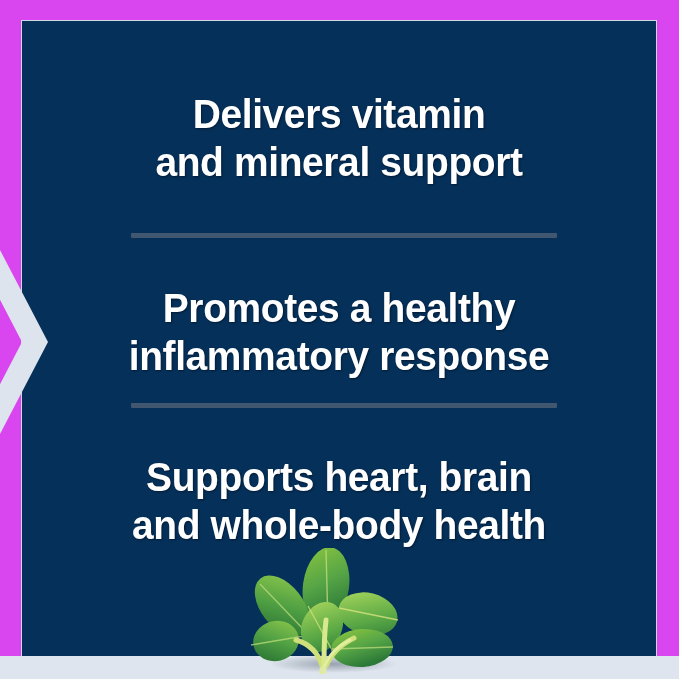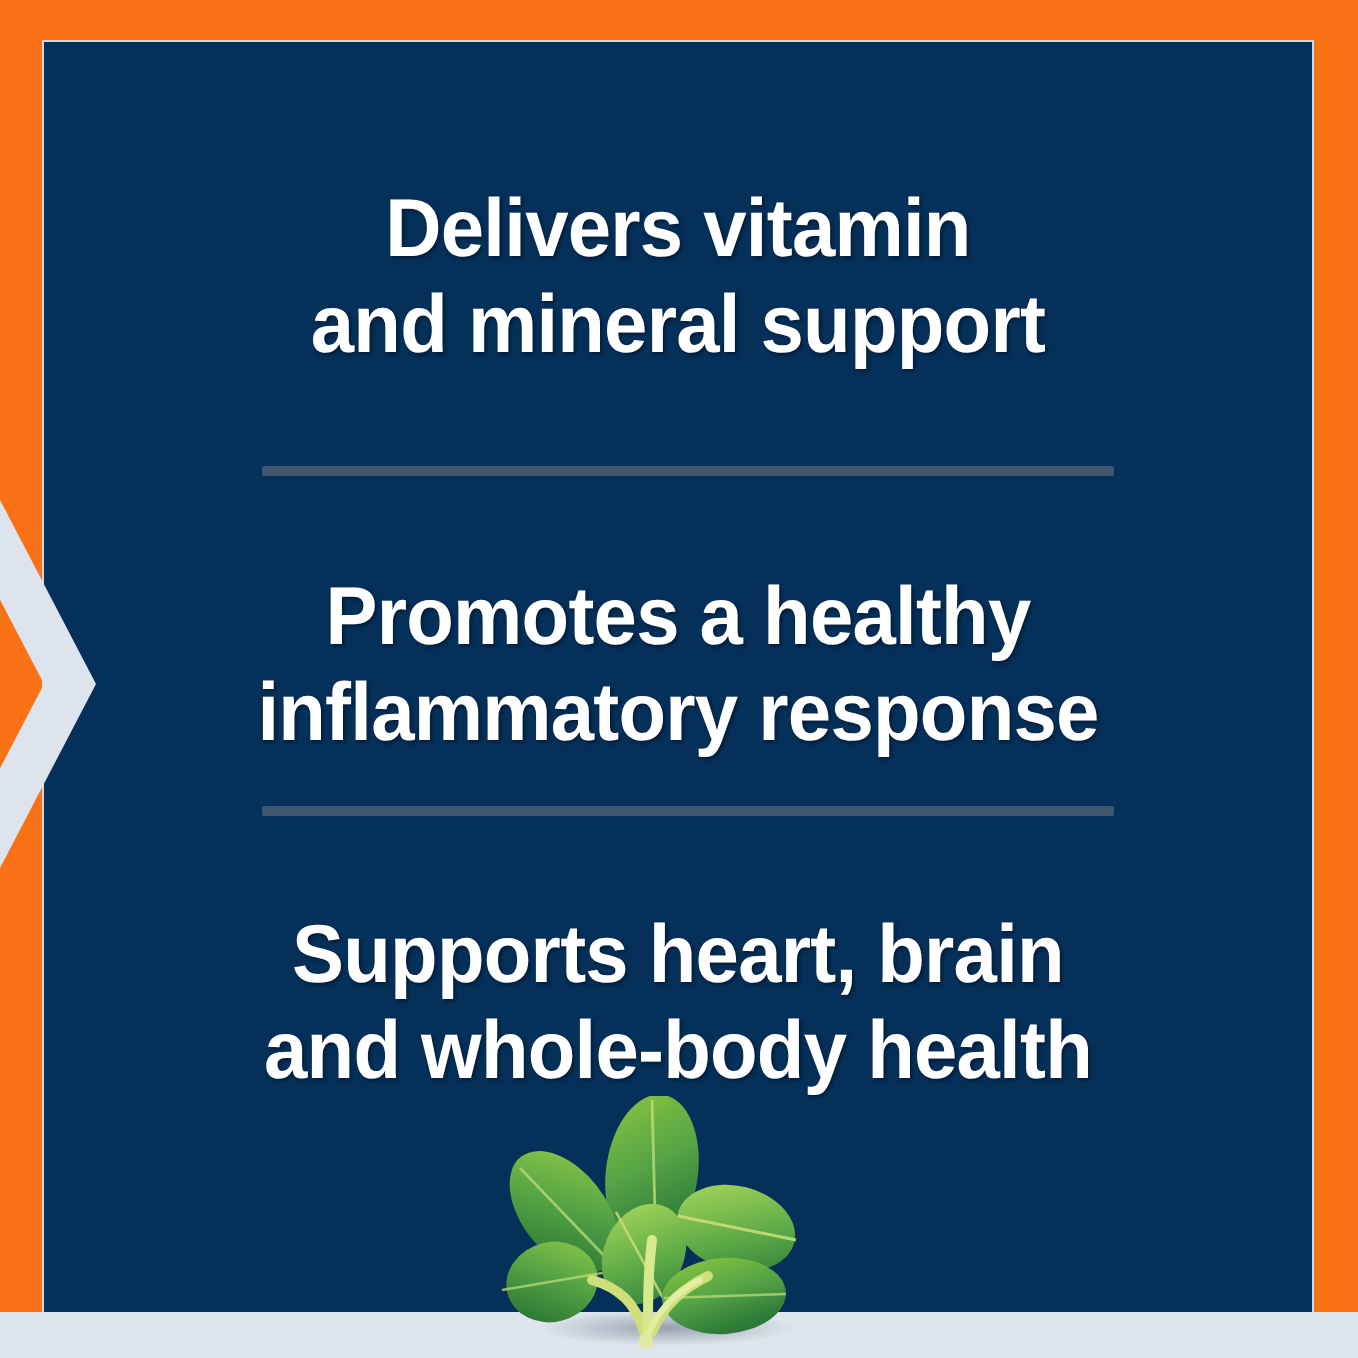--- a/index.html
+++ b/index.html
@@ -11,21 +11,21 @@
     height: 679px;
     background: #dfe5ee;
     font-family: "Liberation Sans", sans-serif;
     overflow: hidden;
   }
 
   #stage {
     position: relative;
     width: 679px;
     height: 679px;
-    background: #f97316;
+    background: #d946ef;
     overflow: hidden;
   }
 
   
   #panel {
     position: absolute;
     left: 22px;
     top: 21px;
     width: 634px;
     height: 635px;

